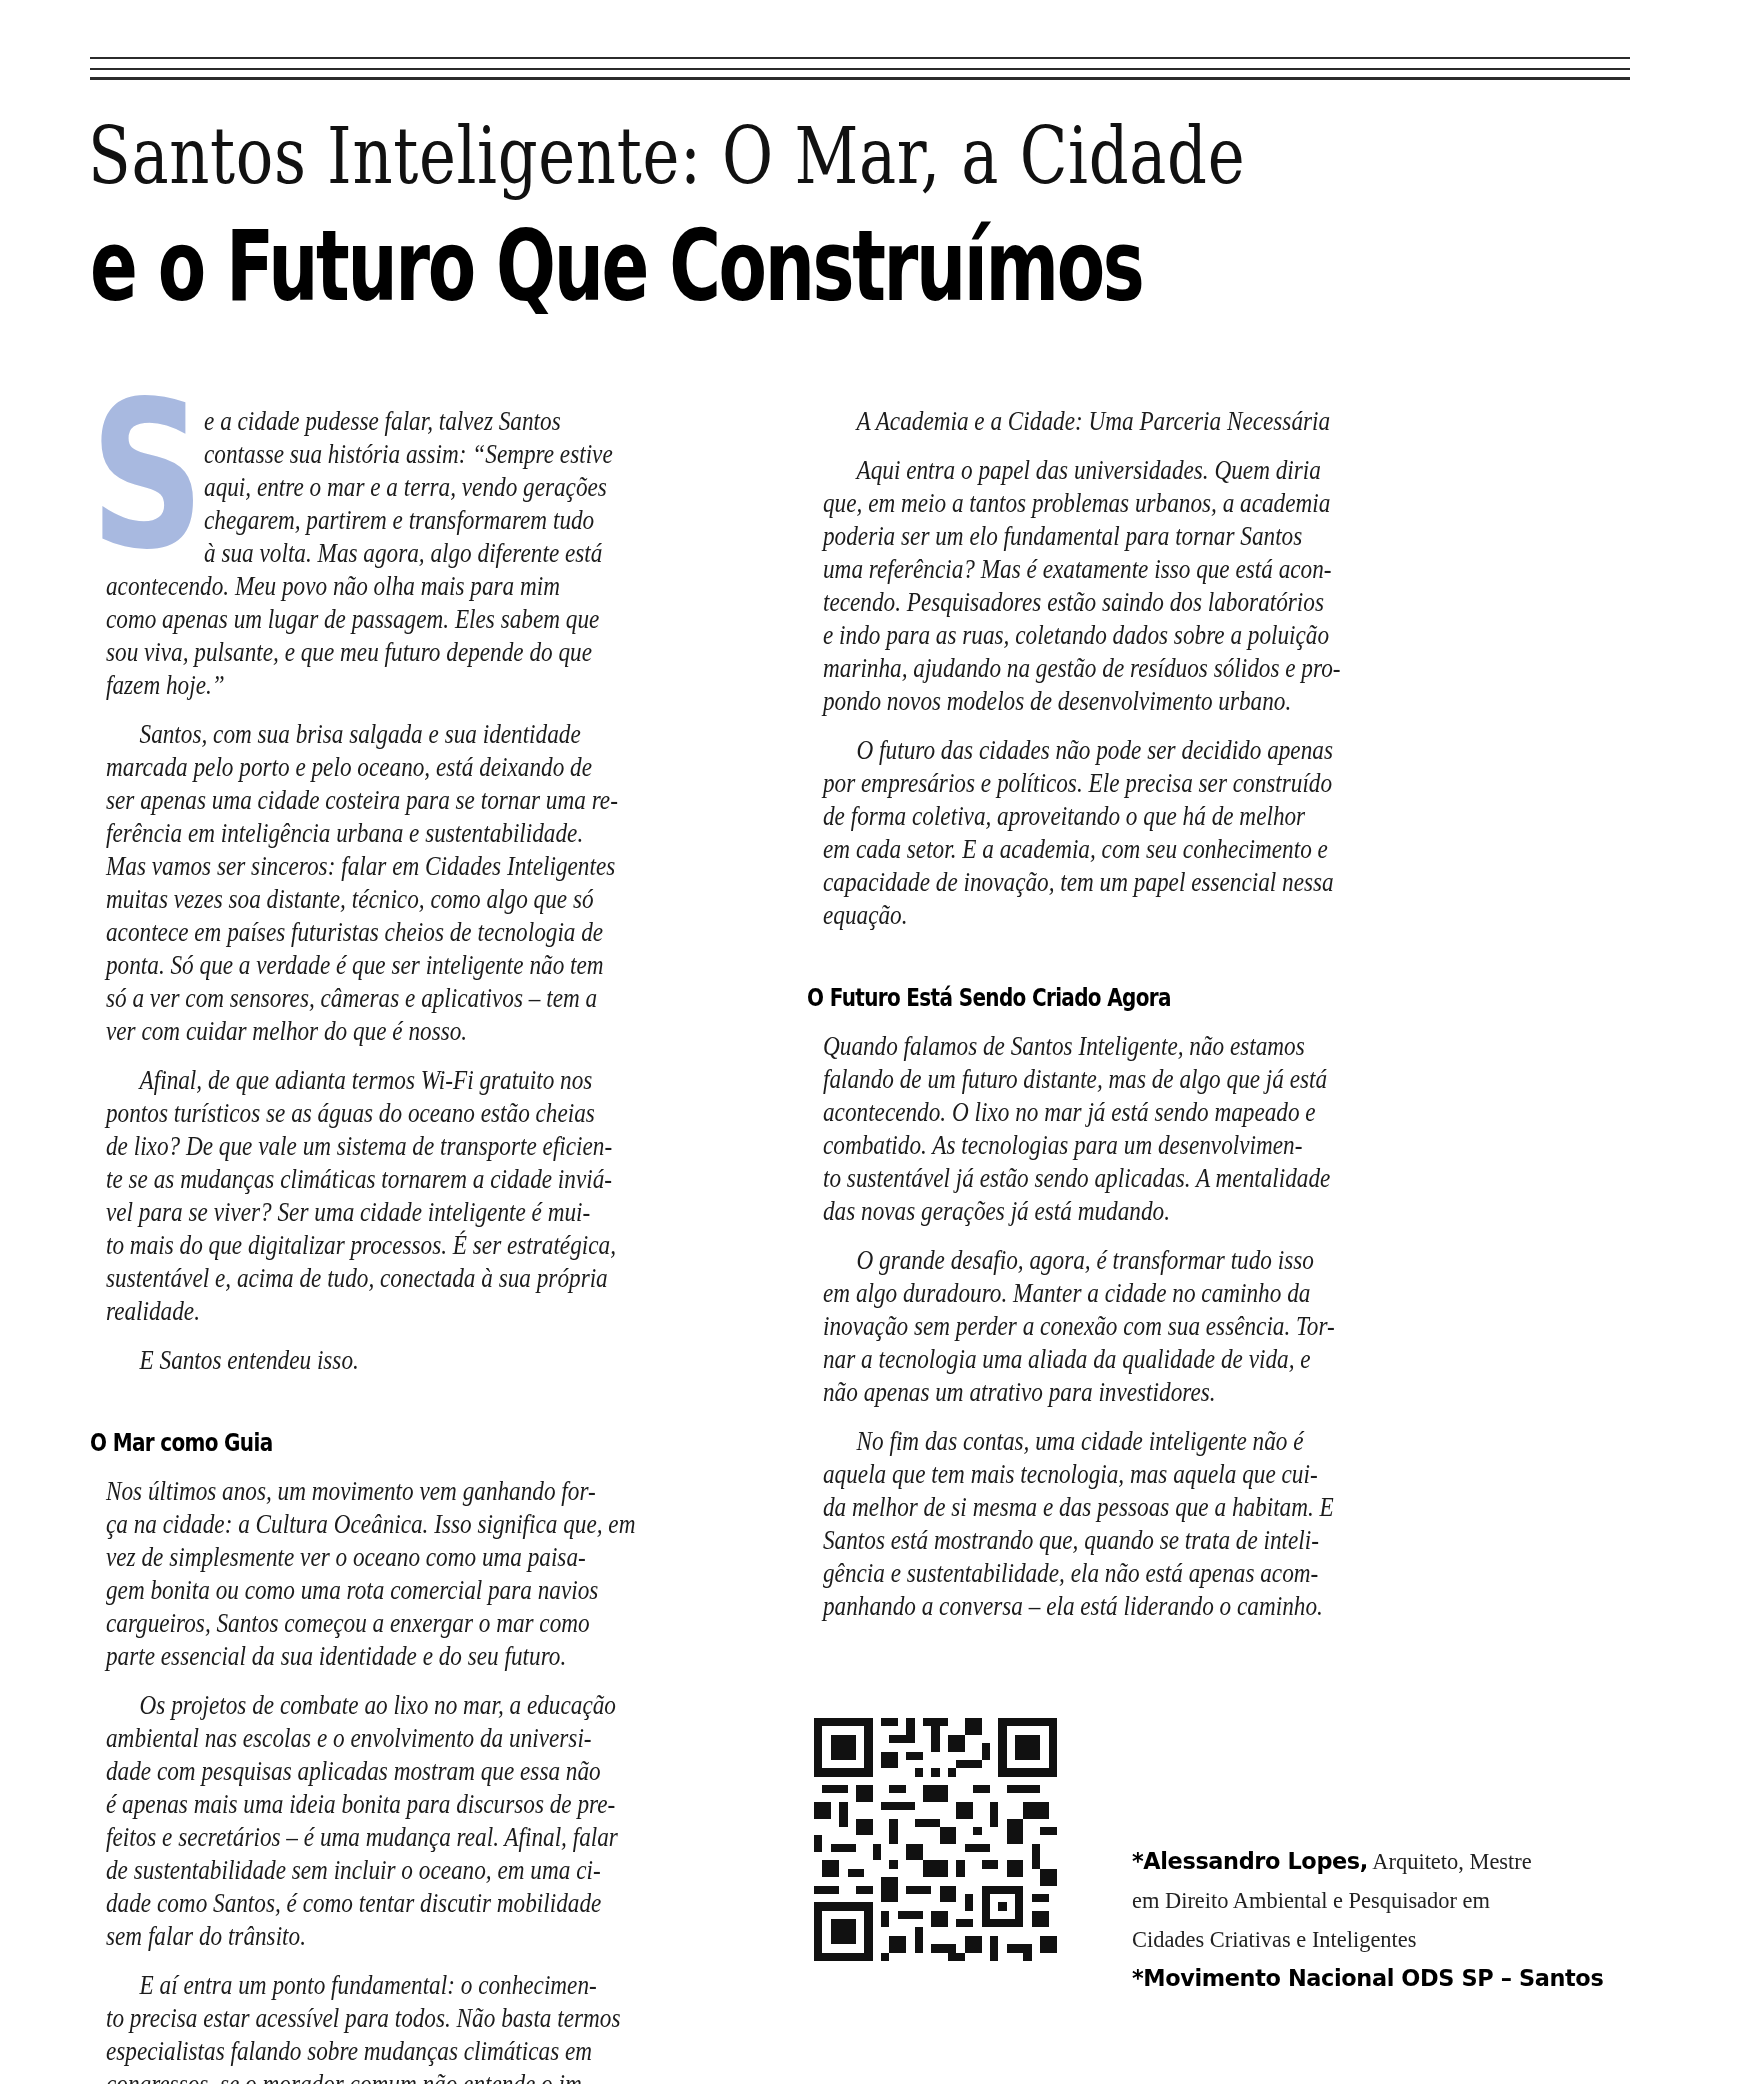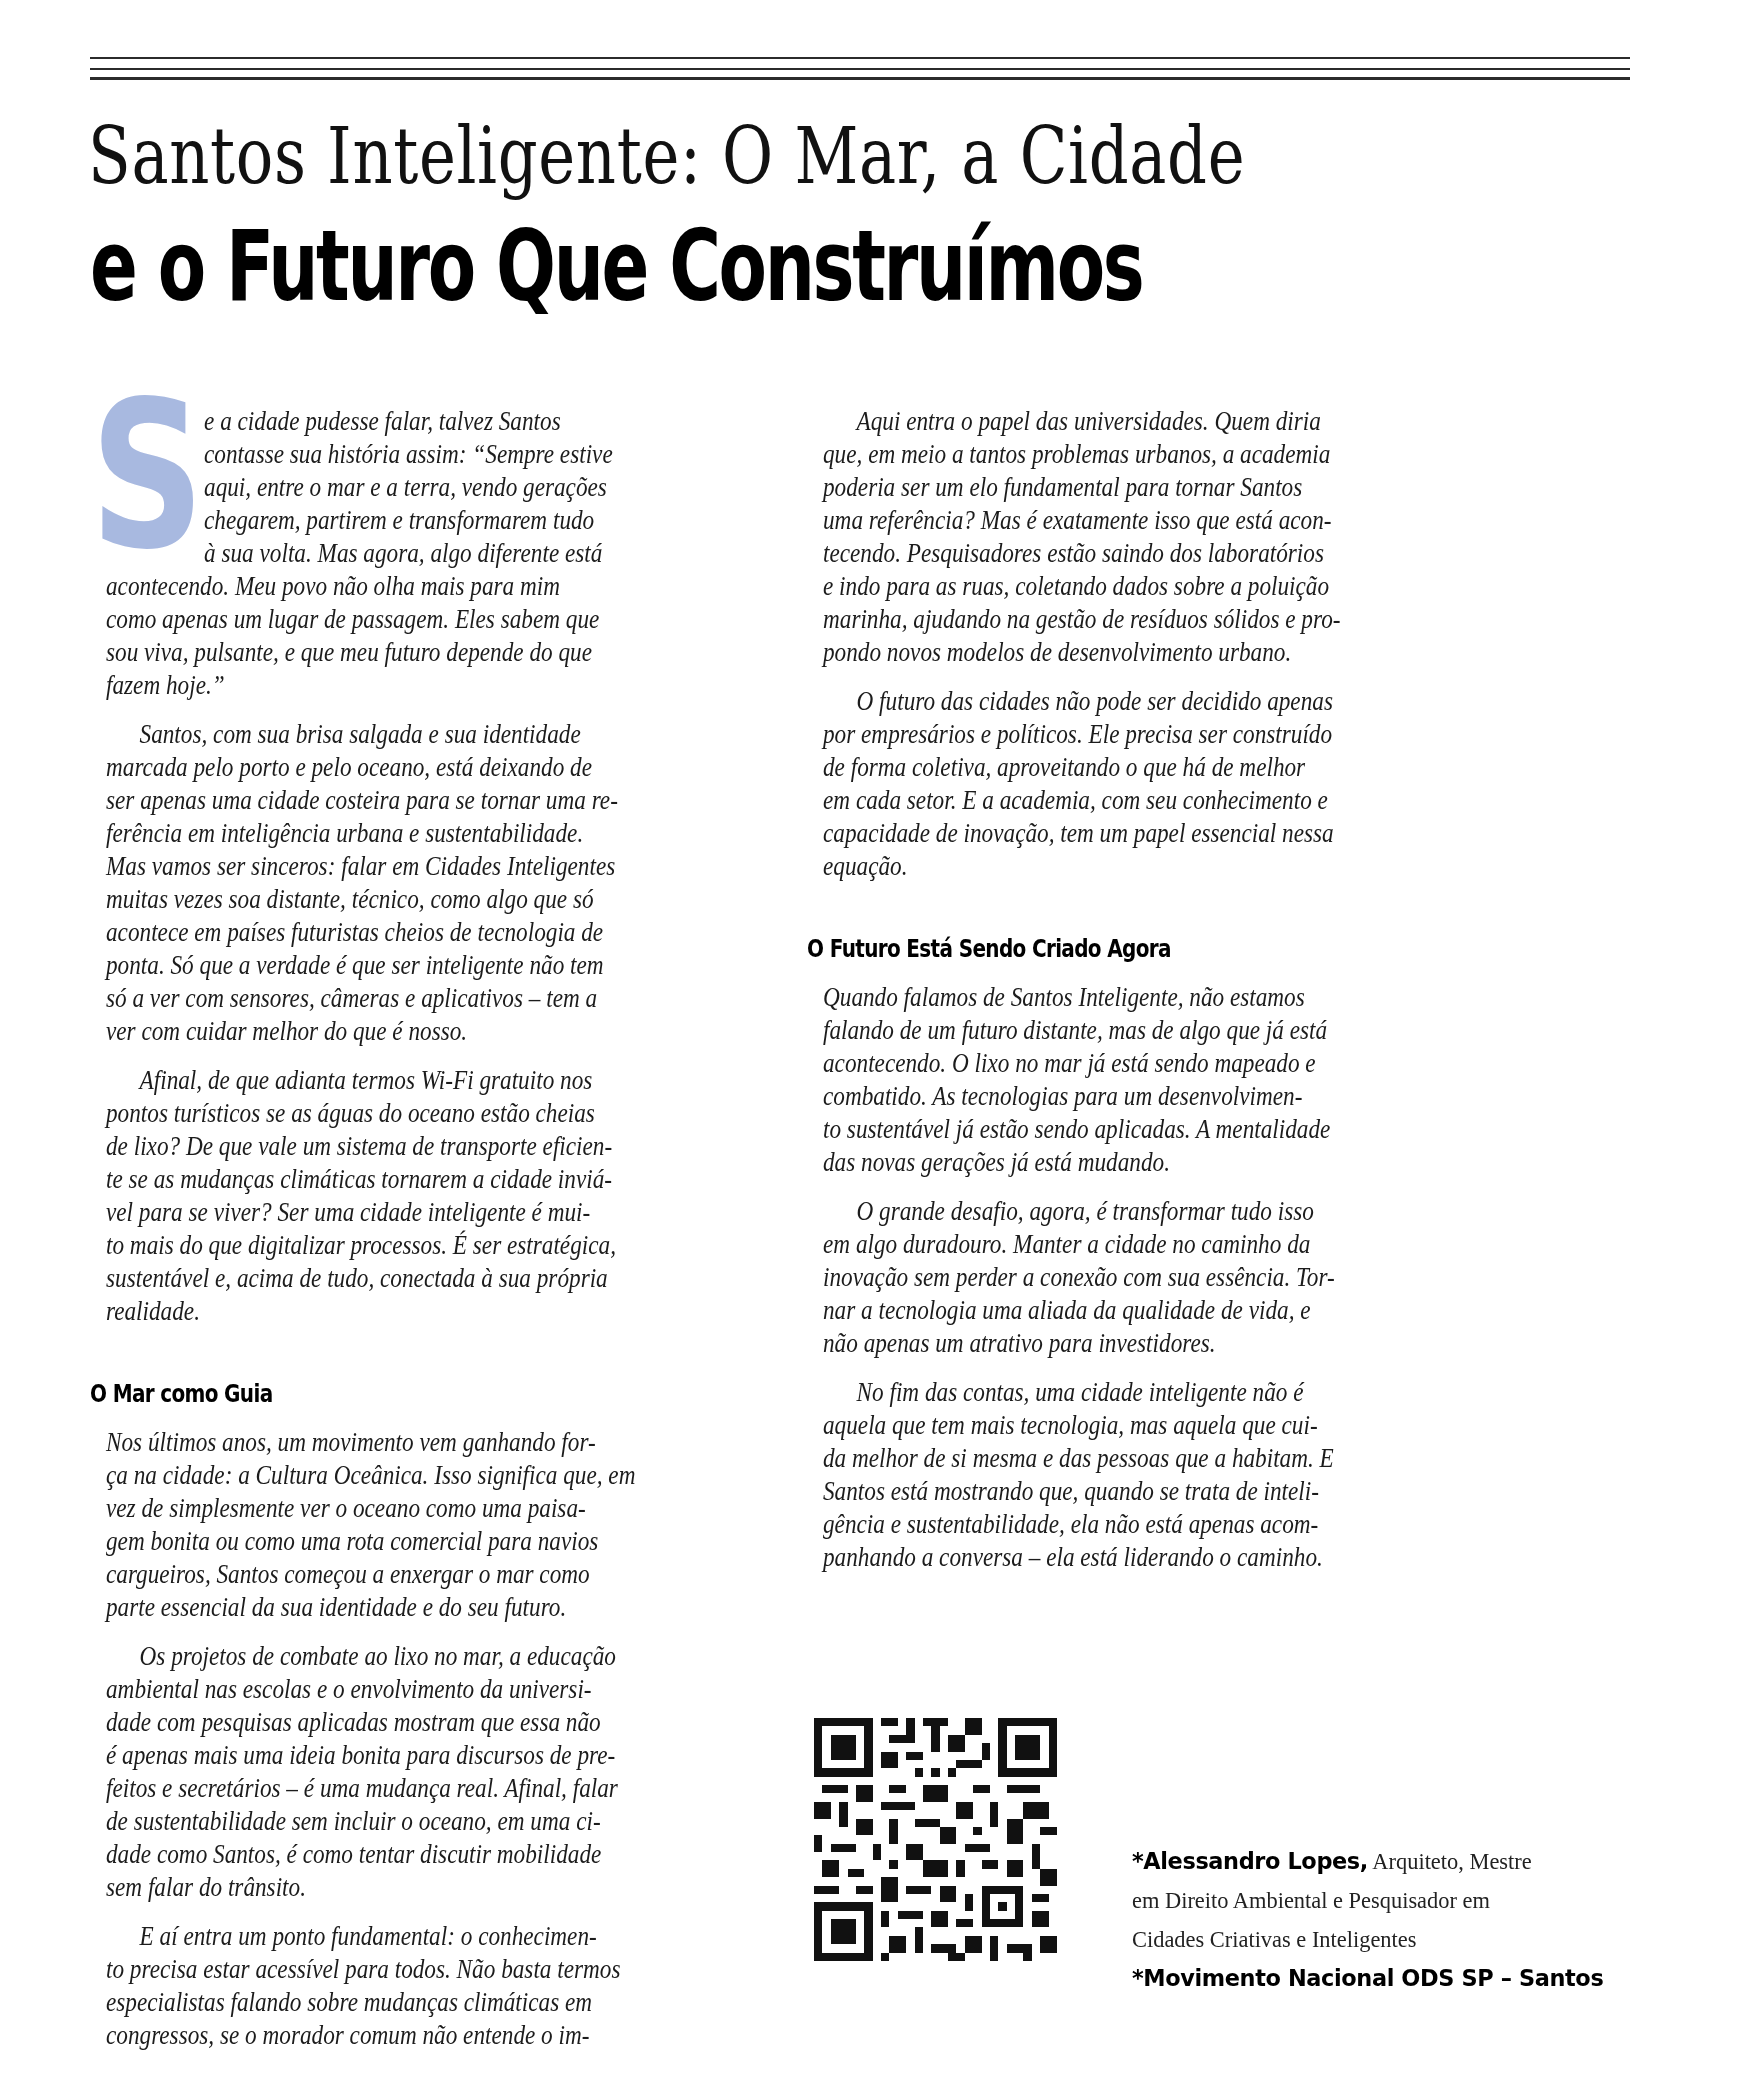--- a/index.html
+++ b/index.html
@@ -88,20 +88,23 @@
   <p>
     <span class="line indent">Afinal, de que adianta termos Wi-Fi gratuito nos</span>
     <span class="line">pontos turísticos se as águas do oceano estão cheias</span>
     <span class="line">de lixo? De que vale um sistema de transporte eficien-</span>
     <span class="line">te se as mudanças climáticas tornarem a cidade inviá-</span>
     <span class="line">vel para se viver? Ser uma cidade inteligente é mui-</span>
     <span class="line">to mais do que digitalizar processos. É ser estratégica,</span>
     <span class="line">sustentável e, acima de tudo, conectada à sua própria</span>
     <span class="line">realidade.</span>
   </p>
+  <p>
+    <span class="line indent">E Santos entendeu isso.</span>
+  </p>
   <span class="gap"></span>
   <span class="subhead">O Mar como Guia</span>
   <p>
     <span class="line">Nos últimos anos, um movimento vem ganhando for-</span>
     <span class="line">ça na cidade: a Cultura Oceânica. Isso significa que, em</span>
     <span class="line">vez de simplesmente ver o oceano como uma paisa-</span>
     <span class="line">gem bonita ou como uma rota comercial para navios</span>
     <span class="line">cargueiros, Santos começou a enxergar o mar como</span>
     <span class="line">parte essencial da sua identidade e do seu futuro.</span>
   </p>
@@ -117,20 +120,23 @@
   </p>
   <p>
     <span class="line indent">E aí entra um ponto fundamental: o conhecimen-</span>
     <span class="line">to precisa estar acessível para todos. Não basta termos</span>
     <span class="line">especialistas falando sobre mudanças climáticas em</span>
     <span class="line">congressos, se o morador comum não entende o im-</span>
   </p>
 </div>
 
 <div class="col col-right">
+  <p>
+    <span class="line indent">A Academia e a Cidade: Uma Parceria Necessária</span>
+  </p>
   <p>
     <span class="line indent">Aqui entra o papel das universidades. Quem diria</span>
     <span class="line">que, em meio a tantos problemas urbanos, a academia</span>
     <span class="line">poderia ser um elo fundamental para tornar Santos</span>
     <span class="line">uma referência? Mas é exatamente isso que está acon-</span>
     <span class="line">tecendo. Pesquisadores estão saindo dos laboratórios</span>
     <span class="line">e indo para as ruas, coletando dados sobre a poluição</span>
     <span class="line">marinha, ajudando na gestão de resíduos sólidos e pro-</span>
     <span class="line">pondo novos modelos de desenvolvimento urbano.</span>
   </p>

